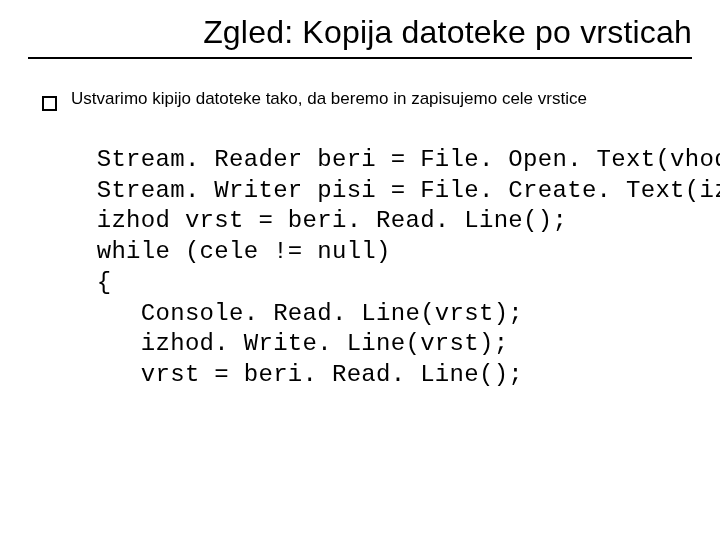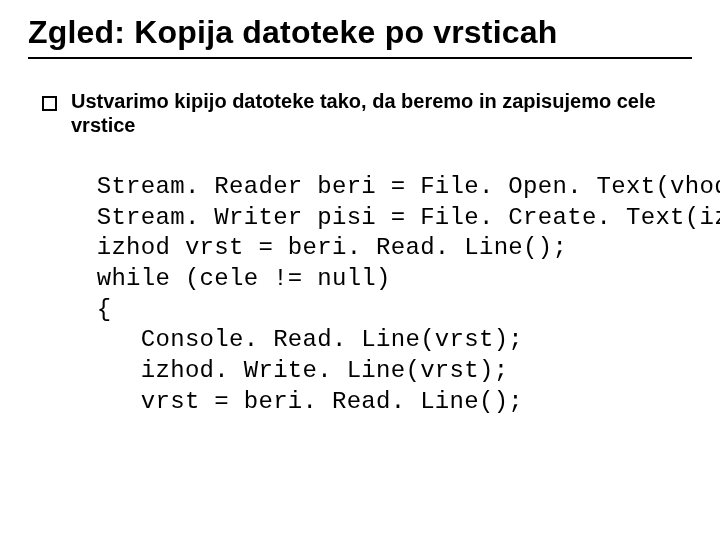--- a/index.html
+++ b/index.html
@@ -1,43 +1,44 @@
 <!DOCTYPE html>
 <html><head>
 <meta charset="utf-8">
 <style>
   * { margin: 0; padding: 0; box-sizing: border-box; }
   html, body { width: 720px; height: 540px; background: #fff; font-family: Arial, Helvetica, sans-serif; color: #000; }
   .slide { width: 720px; height: 540px; padding: 14px 28px 0 28px; position: relative; }
   .title {
     font-size: 32px;
-    font-weight: 700;
+    font-weight: 400;
     letter-spacing: 0.2px;
     padding-bottom: 6px;
     border-bottom: 2px solid #000;
     margin-bottom: 30px;
+    text-align: right;
   }
   .bullet-row {
     display: flex;
     align-items: flex-start;
     gap: 14px;
     margin-left: 14px;
     margin-bottom: 34px;
   }
   .bullet-box {
     flex: 0 0 auto;
     width: 15px;
     height: 15px;
     border: 2px solid #000;
     margin-top: 7px;
   }
   .bullet-text {
-    font-size: 20px;
+    font-size: 17px;
     line-height: 1.22;
-    font-weight: 700;
+    font-weight: 400;
   }
   .code-block {
     font-family: "Courier New", Courier, monospace;
     font-size: 24px;
     line-height: 1.28;
     white-space: pre;
     margin-left: 54px;
     letter-spacing: 0.3px;
   }
 </style>

